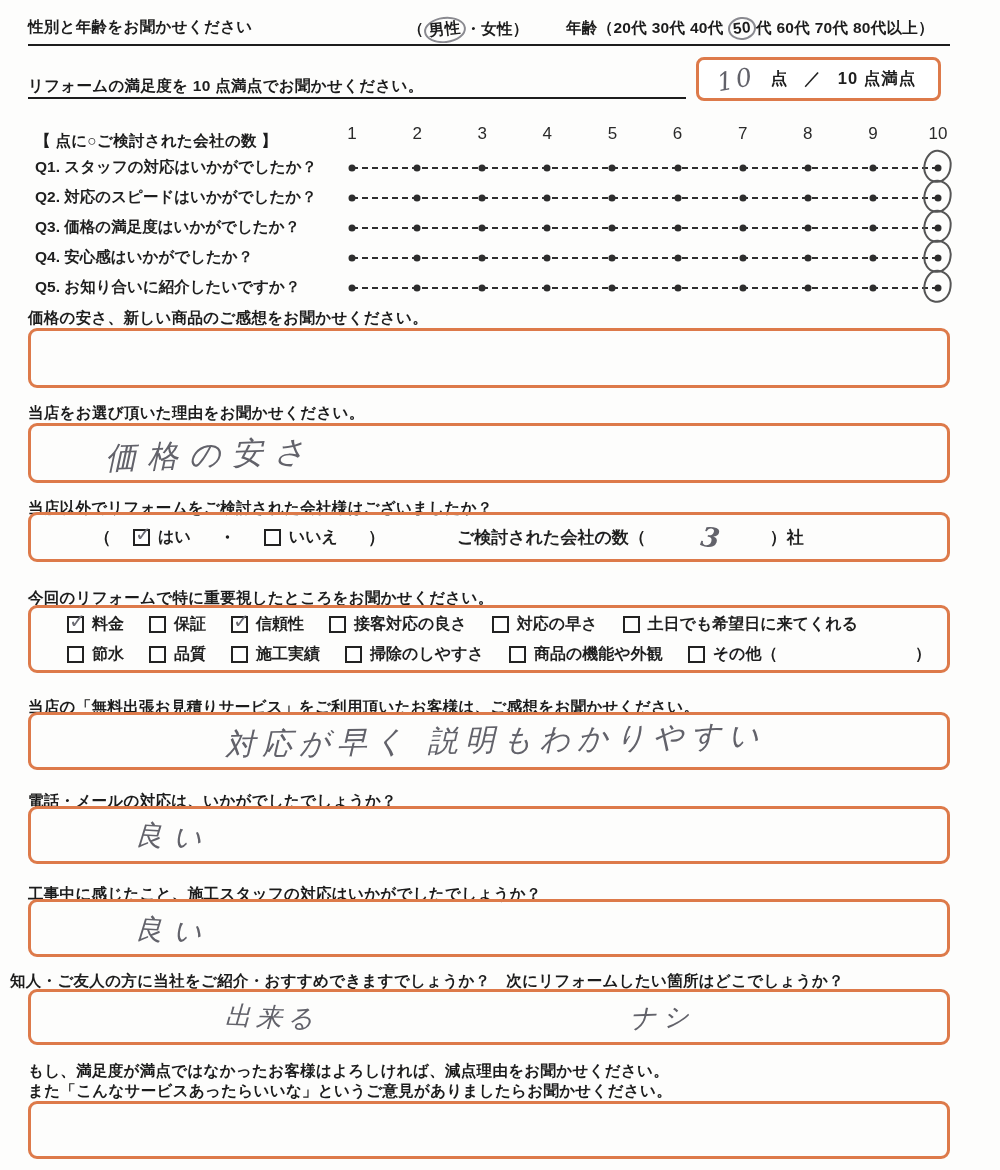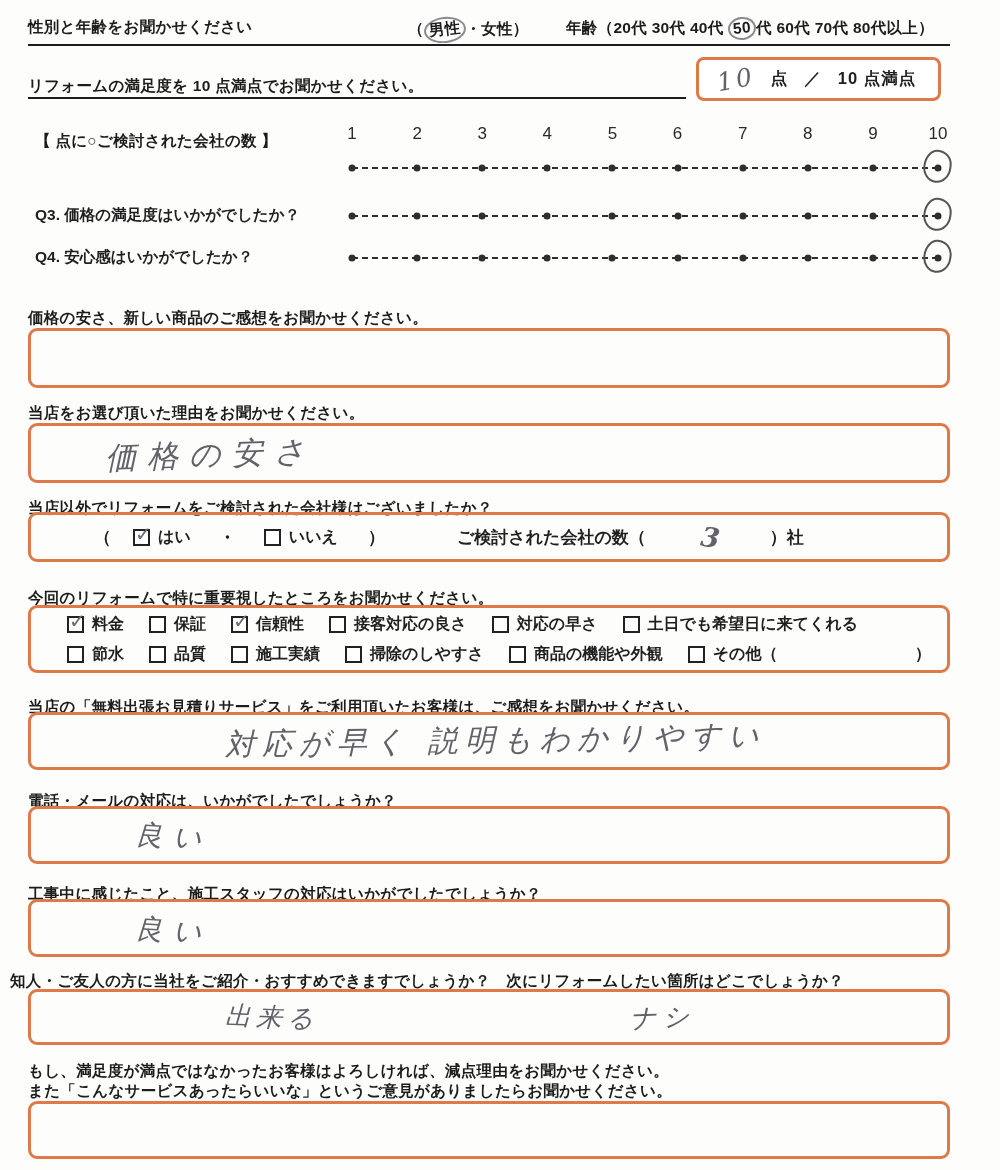--- a/index.html
+++ b/index.html
@@ -62,52 +62,85 @@
       <span class="scale-num" style="left: 33.3333%;">4</span>
       <span class="scale-num" style="left: 44.4444%;">5</span>
       <span class="scale-num" style="left: 55.5556%;">6</span>
       <span class="scale-num" style="left: 66.6667%;">7</span>
       <span class="scale-num" style="left: 77.7778%;">8</span>
       <span class="scale-num" style="left: 88.8889%;">9</span>
       <span class="scale-num" style="left: 100%;">10</span>
     </div>
 
   <div class="q-row" style="top:152px;">
-    <div class="q-line">
-        <span class="dot" style="left: 0%;"></span>
-        <span class="dot" style="left: 11.1111%;"></span>
-        <span class="dot" style="left: 22.2222%;"></span>
-        <span class="dot" style="left: 33.3333%;"></span>
-        <span class="dot" style="left: 44.4444%;"></span>
-        <span class="dot" style="left: 55.5556%;"></span>
-        <span class="dot" style="left: 66.6667%;"></span>
-        <span class="dot" style="left: 77.7778%;"></span>
-        <span class="dot" style="left: 88.8889%;"></span>
-        <span class="dot" style="left: 100%;"></span>
-        <span class="hand-ring" style="left: 100%;"></span>
-      </div>
-  </div>
-  <div class="q-row" style="top:200px;">
+    <span class="q-label"><span>Q1.</span>&nbsp;<span>スタッフの対応はいかがでしたか？</span></span>
+    <div class="q-line">
+        <span class="dot" style="left: 0%;"></span>
+        <span class="dot" style="left: 11.1111%;"></span>
+        <span class="dot" style="left: 22.2222%;"></span>
+        <span class="dot" style="left: 33.3333%;"></span>
+        <span class="dot" style="left: 44.4444%;"></span>
+        <span class="dot" style="left: 55.5556%;"></span>
+        <span class="dot" style="left: 66.6667%;"></span>
+        <span class="dot" style="left: 77.7778%;"></span>
+        <span class="dot" style="left: 88.8889%;"></span>
+        <span class="dot" style="left: 100%;"></span>
+        <span class="hand-ring" style="left: 100%;"></span>
+      </div>
+  </div>
+  <div class="q-row" style="top:182px;">
+    <span class="q-label"><span>Q2.</span>&nbsp;<span>対応のスピードはいかがでしたか？</span></span>
+    <div class="q-line">
+        <span class="dot" style="left: 0%;"></span>
+        <span class="dot" style="left: 11.1111%;"></span>
+        <span class="dot" style="left: 22.2222%;"></span>
+        <span class="dot" style="left: 33.3333%;"></span>
+        <span class="dot" style="left: 44.4444%;"></span>
+        <span class="dot" style="left: 55.5556%;"></span>
+        <span class="dot" style="left: 66.6667%;"></span>
+        <span class="dot" style="left: 77.7778%;"></span>
+        <span class="dot" style="left: 88.8889%;"></span>
+        <span class="dot" style="left: 100%;"></span>
+        <span class="hand-ring" style="left: 100%;"></span>
+      </div>
+  </div>
+  <div class="q-row" style="top:212px;">
     <span class="q-label"><span>Q3.</span>&nbsp;<span>価格の満足度はいかがでしたか？</span></span>
     <div class="q-line">
         <span class="dot" style="left: 0%;"></span>
         <span class="dot" style="left: 11.1111%;"></span>
         <span class="dot" style="left: 22.2222%;"></span>
         <span class="dot" style="left: 33.3333%;"></span>
         <span class="dot" style="left: 44.4444%;"></span>
         <span class="dot" style="left: 55.5556%;"></span>
         <span class="dot" style="left: 66.6667%;"></span>
         <span class="dot" style="left: 77.7778%;"></span>
         <span class="dot" style="left: 88.8889%;"></span>
         <span class="dot" style="left: 100%;"></span>
         <span class="hand-ring" style="left: 100%;"></span>
       </div>
   </div>
   <div class="q-row" style="top:242px;">
     <span class="q-label"><span>Q4.</span>&nbsp;<span>安心感はいかがでしたか？</span></span>
+    <div class="q-line">
+        <span class="dot" style="left: 0%;"></span>
+        <span class="dot" style="left: 11.1111%;"></span>
+        <span class="dot" style="left: 22.2222%;"></span>
+        <span class="dot" style="left: 33.3333%;"></span>
+        <span class="dot" style="left: 44.4444%;"></span>
+        <span class="dot" style="left: 55.5556%;"></span>
+        <span class="dot" style="left: 66.6667%;"></span>
+        <span class="dot" style="left: 77.7778%;"></span>
+        <span class="dot" style="left: 88.8889%;"></span>
+        <span class="dot" style="left: 100%;"></span>
+        <span class="hand-ring" style="left: 100%;"></span>
+      </div>
+  </div>
+  <div class="q-row" style="top:272px;">
+    <span class="q-label"><span>Q5.</span>&nbsp;<span>お知り合いに紹介したいですか？</span></span>
     <div class="q-line">
         <span class="dot" style="left: 0%;"></span>
         <span class="dot" style="left: 11.1111%;"></span>
         <span class="dot" style="left: 22.2222%;"></span>
         <span class="dot" style="left: 33.3333%;"></span>
         <span class="dot" style="left: 44.4444%;"></span>
         <span class="dot" style="left: 55.5556%;"></span>
         <span class="dot" style="left: 66.6667%;"></span>
         <span class="dot" style="left: 77.7778%;"></span>
         <span class="dot" style="left: 88.8889%;"></span>

